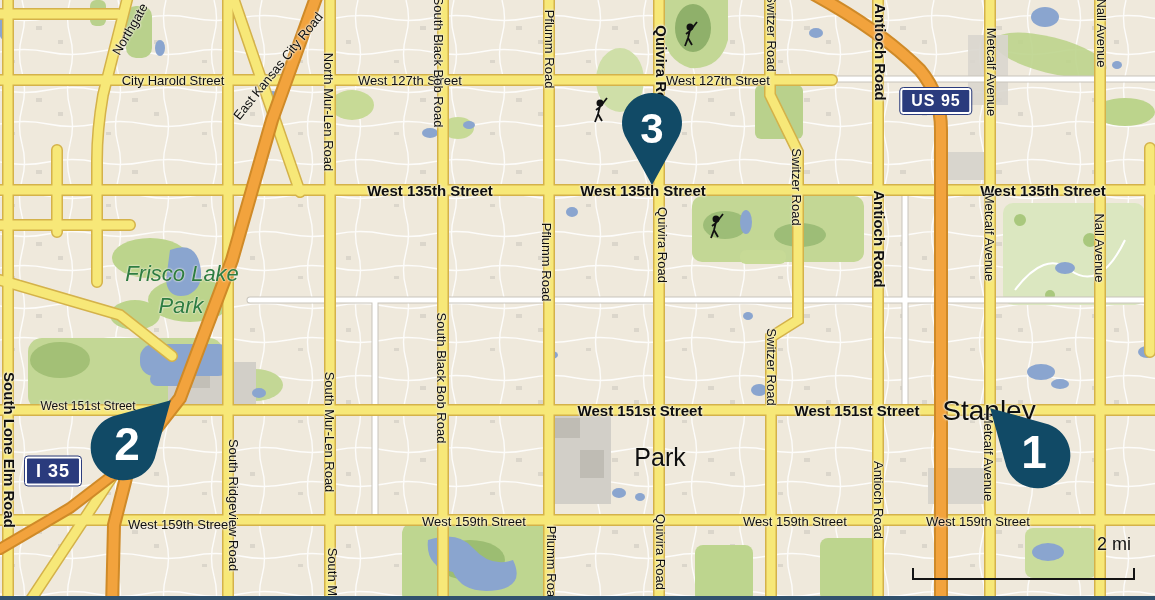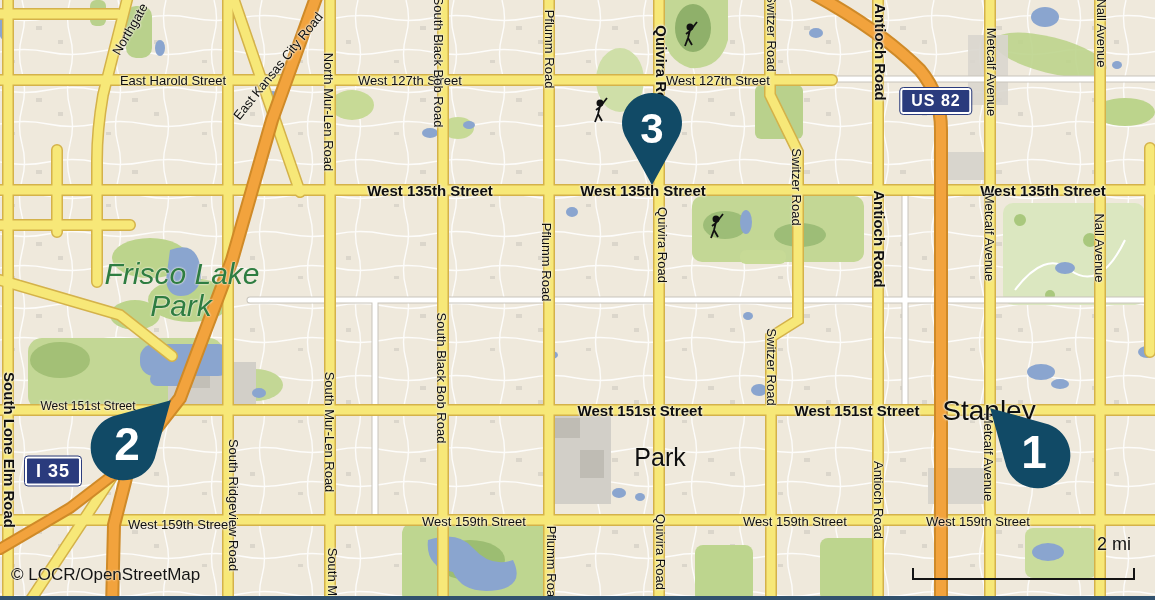--- a/index.html
+++ b/index.html
@@ -8,21 +8,21 @@
   #map svg{position:absolute;left:0;top:0;}
   .lbl{position:absolute;white-space:nowrap;font-size:13px;color:#0e0e0e;
        transform:translate(-50%,-50%);line-height:1;
        text-shadow:0 0 2px #f2eee2,0 0 2px #f2eee2,0 0 3px #f2eee2;}
   .v{transform:translate(-50%,-50%) rotate(90deg);}
   .b{font-weight:bold;font-size:15px;}
   .sm{font-size:12px;}
   .city{font-size:42px;letter-spacing:0;}
   .town{font-size:25px;}
   .town2{font-size:28px;}
-  .park-label{font-style:italic;color:#2e7d41;font-size:30px;
+  .park-label{font-style:italic;color:#2e7d41;font-size:22px;
        text-shadow:0 0 2px #f2eee2,0 0 2px #f2eee2;}
   .shield{position:absolute;transform:translate(-50%,-50%);background:#2a3b7d;
        color:#fff;font-weight:bold;font-size:16px;padding:2px 9px;border:2px solid #fff;
        outline:1px solid #2a3b7d;border-radius:3px;letter-spacing:1px;}
   .scalebar{position:absolute;left:912px;top:568px;width:219px;height:10px;
        border-left:2px solid #141414;border-right:2px solid #141414;border-bottom:2px solid #141414;}
   .scale-label{position:absolute;left:1114px;top:555px;transform:translate(-50%,-100%);
        font-size:18px;color:#111;text-shadow:0 0 2px #f2eee2,0 0 2px #f2eee2;}
   .attr{position:absolute;left:11px;top:565px;font-size:17px;color:#151515;
        text-shadow:0 0 2px #f2eee2,0 0 2px #f2eee2;}
@@ -170,21 +170,21 @@
           <circle cx="3" cy="-9" r="2.6"></circle>
           <path fill="none" d="M3,-6 L1,2 M1,2 L-2,10 M1,2 L5,9 M3,-5 L10,-14 M3,-5 L-1,-2"></path>
         </g>
       <g transform="translate(713,228)">
           <circle cx="3" cy="-9" r="2.6"></circle>
           <path fill="none" d="M3,-6 L1,2 M1,2 L-2,10 M1,2 L5,9 M3,-5 L10,-14 M3,-5 L-1,-2"></path>
         </g>
     </g>
   </svg>
 
-  <div class="lbl" style="left:173px;top:80px">East Harold Street</div>
+  <div class="lbl" style="left:173px;top:80px">City Harold Street</div>
   <div class="lbl" style="left:410px;top:80px">West 127th Street</div>
   <div class="lbl" style="left:718px;top:80px">West 127th Street</div>
   <div class="lbl b" style="left:430px;top:190px">West 135th Street</div>
   <div class="lbl b" style="left:643px;top:190px">West 135th Street</div>
   <div class="lbl b" style="left:1043px;top:190px">West 135th Street</div>
   <div class="lbl sm" style="left:88px;top:406px">West 151st Street</div>
   <div class="lbl b" style="left:640px;top:410px">West 151st Street</div>
   <div class="lbl b" style="left:857px;top:410px">West 151st Street</div>
   <div class="lbl" style="left:180px;top:524px">West 159th Street</div>
   <div class="lbl" style="left:474px;top:521px">West 159th Street</div>
@@ -216,26 +216,25 @@
   <div class="lbl v b" style="left:9px;top:450px">South Lone Elm Road</div>
   <div class="lbl v" style="left:233px;top:505px">South Ridgeview Road</div>
   <div class="lbl v" style="left:329px;top:432px">South Mur-Len Road</div>
   <div class="lbl v" style="left:332px;top:608px">South Mur-Len Road</div>
 
   <div class="lbl town" style="left:660px;top:457px">Park</div>
   <div class="lbl town2" style="left:989px;top:411px">Stanley</div>
   <div class="lbl park-label" style="left:182px;top:274px">Frisco Lake</div>
   <div class="lbl park-label" style="left:181px;top:306px">Park</div>
 
-  <div class="shield" style="left:936px;top:101px">US 82</div>
+  <div class="shield" style="left:936px;top:101px">US 95</div>
   <div class="shield" style="left:53px;top:471px;font-size:18px">I 35</div>
 
   <div class="scalebar"></div>
   <div class="scale-label">2 mi</div>
-  <div class="attr">© LOCR/OpenStreetMap</div>
 
   <svg width="1155" height="600" style="pointer-events:none">
     <g style="pointer-events:auto">
       <g transform="translate(652,128)">
         <path d="M0,57 L27,8 A30,30 0 1 0 -27,8 Z" fill="#114a66"></path>
       </g>
       <text class="marker-num" x="652" y="143">3</text>
     </g>
     <g style="pointer-events:auto">
       <g transform="translate(127,444) rotate(-135)">

